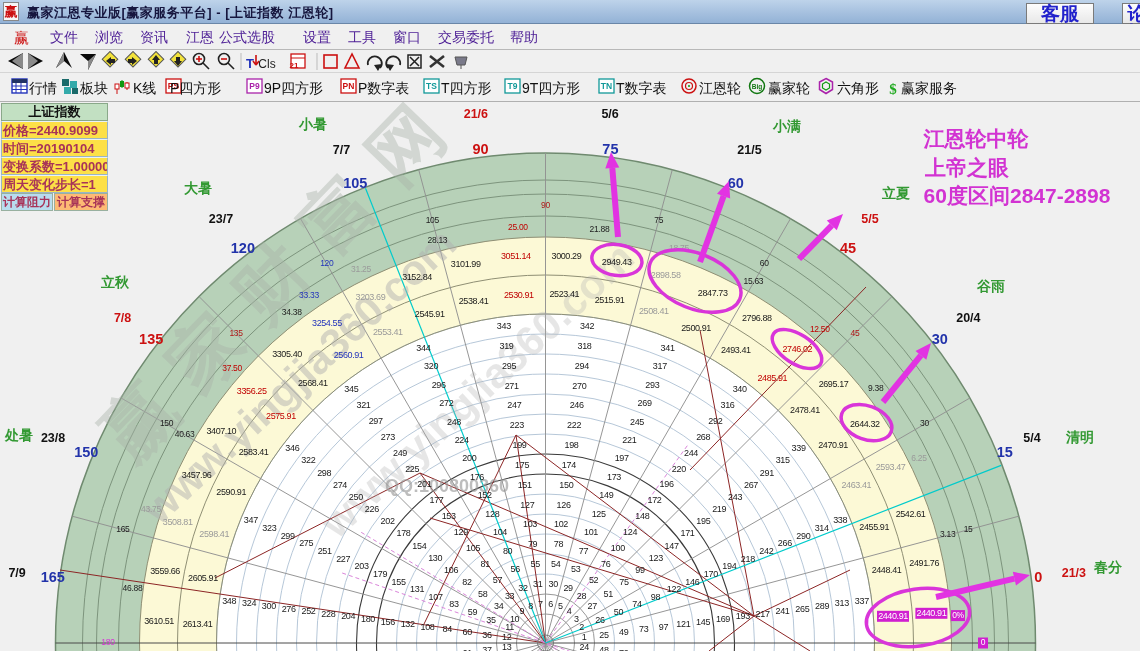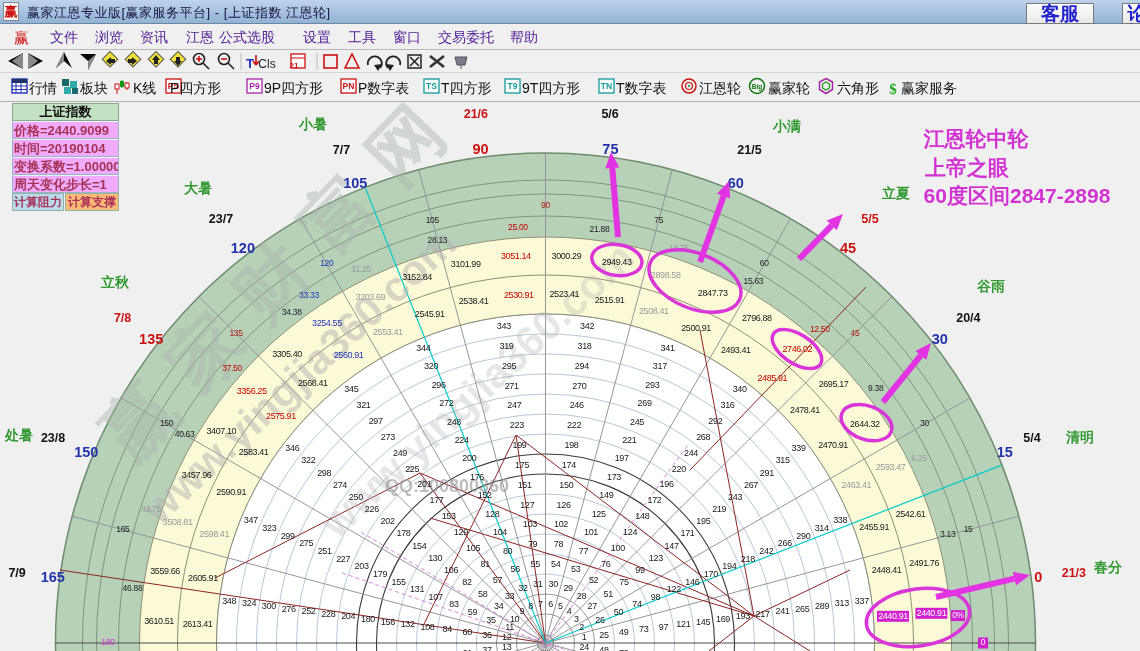--- a/index.html
+++ b/index.html
@@ -1,26 +1,26 @@
 <!DOCTYPE html>
 <html><head><meta charset="utf-8">
 <style>
 *{margin:0;padding:0;box-sizing:border-box}
 html,body{width:1140px;height:651px;overflow:hidden;font-family:"Liberation Sans",sans-serif;background:#f0f0f0}
 #titlebar{position:absolute;left:0;top:0;width:1140px;height:24px;background:linear-gradient(180deg,#bed3ea 0%,#a8c2e0 50%,#93b2d6 100%);border-bottom:1px solid #6a87a8}
 #tlogo{position:absolute;left:3px;top:2px;width:16px;height:19px;background:#f6f6f6;border:1px solid #888;color:#cc1111;font-size:13px;font-weight:bold;text-align:center;line-height:18px}
-#ttext{position:absolute;left:27px;top:4px;font-size:13px;font-weight:normal;color:#16163e;letter-spacing:0.5px}
+#ttext{position:absolute;left:27px;top:4px;font-size:13px;font-weight:bold;color:#16163e;letter-spacing:0.5px}
 .tbtn{position:absolute;top:3px;height:21px;background:linear-gradient(180deg,#fdfdfd,#e8e8e8);border:1px solid #7a7a7a;color:#2222cc;font-size:19px;font-weight:bold;text-align:center;line-height:19px}
 #menubar{position:absolute;left:0;top:24px;width:1140px;height:26px;background:#f0f0f0;border-bottom:1px solid #b8b8b8}
 #menubar span{position:absolute;top:5px;font-size:14px;color:#4c1d95}
 #tb1{position:absolute;left:0;top:51px;width:1140px;height:22px;background:#f0f0f0;border-bottom:1px solid #d5d5d5}
 #tb2{position:absolute;left:0;top:74px;width:1140px;height:28px;background:#f0f0f0;border-bottom:1px solid #b0b0b0}
 .t2{position:absolute;top:6px;font-size:14px;color:#111}
-#panel{position:absolute;left:12px;top:103px;width:107px;z-index:5}
-.prow{position:relative;width:107px;font-size:13px;font-weight:bold;color:#a83358;background:#f0abfc;border:1px solid #9ab4c6;border-top:1px solid #e8f2f8;white-space:nowrap;overflow:hidden;padding:2px 0 2px 1px;height:18px;line-height:14px}
+#panel{position:absolute;left:1px;top:103px;width:107px;z-index:5}
+.prow{position:relative;width:107px;font-size:13px;font-weight:bold;color:#a83358;background:#fde047;border:1px solid #9ab4c6;border-top:1px solid #e8f2f8;white-space:nowrap;overflow:hidden;padding:2px 0 2px 1px;height:18px;line-height:14px}
 #phead{width:107px;height:18px;background:#c2e0c2;border:1px solid #8aa88a;color:#111;font-size:13px;font-weight:bold;text-align:center;line-height:16px}
 .pbtn{position:absolute;white-space:nowrap;font-size:12px;font-weight:bold;color:#a83358;text-align:center;height:18px;line-height:16px;border:1px solid #98b0a0}
 svg text{dominant-baseline:middle;text-anchor:middle}
 </style></head>
 <body>
 <div id="titlebar">
  <div id="tlogo">赢</div>
  <div id="ttext">赢家江恩专业版[赢家服务平台] - [上证指数 江恩轮]</div>
  <div class="tbtn" style="left:1026px;width:68px">客服</div>
  <div class="tbtn" style="left:1122px;width:30px">论坛</div>

